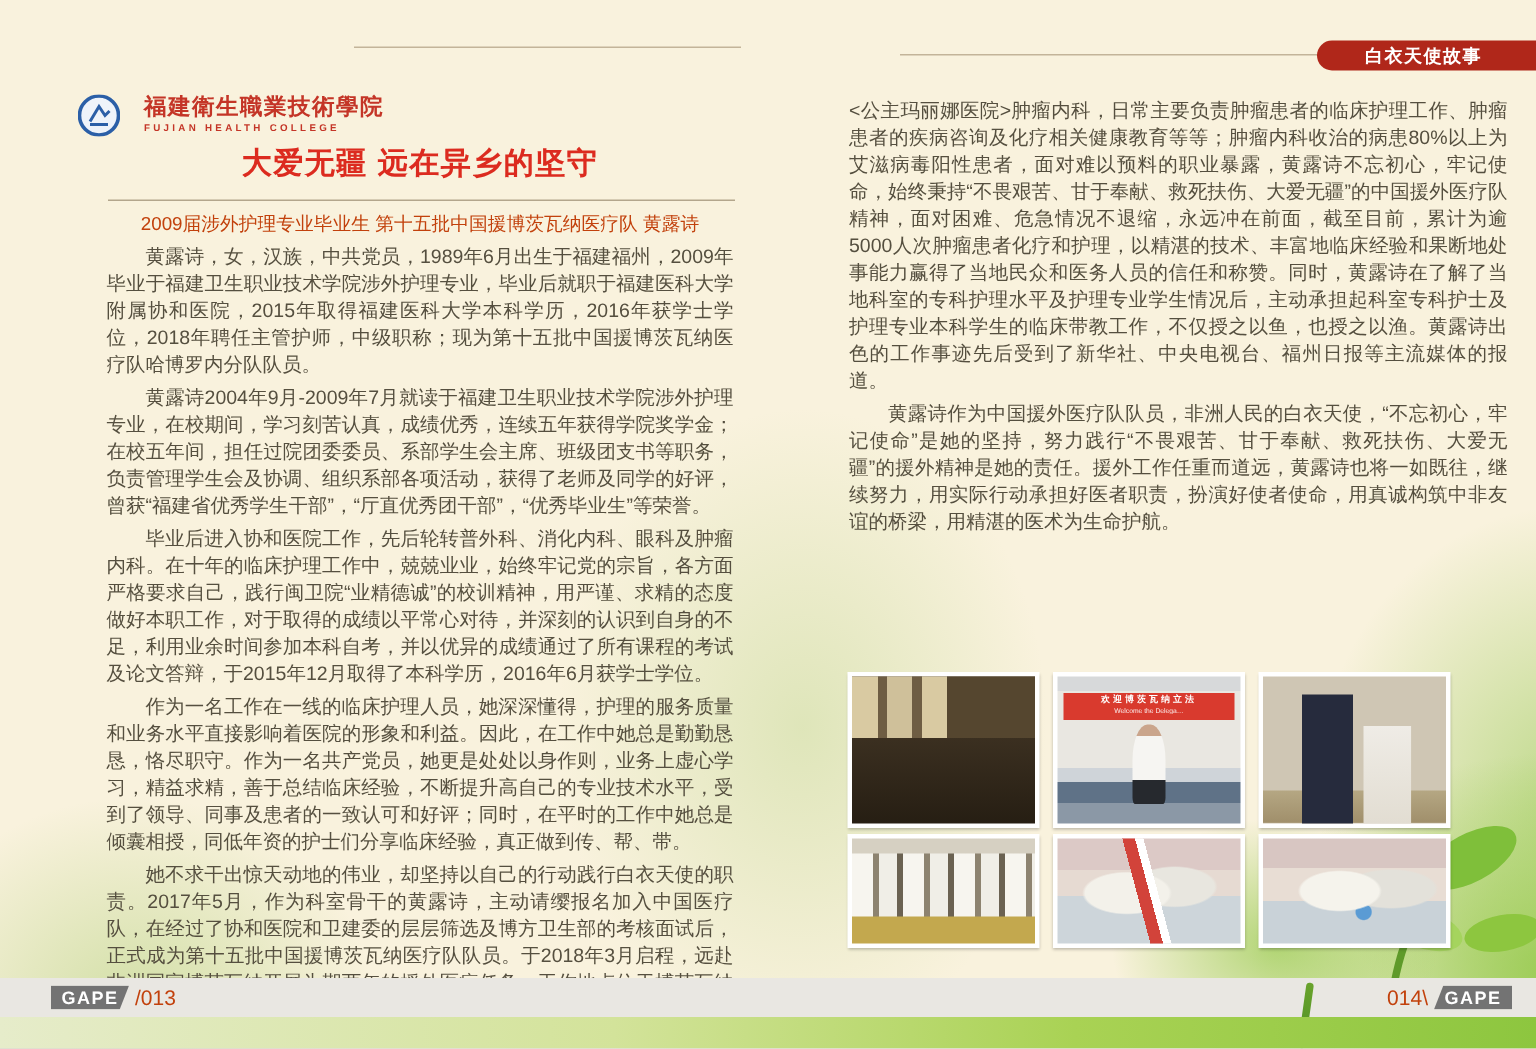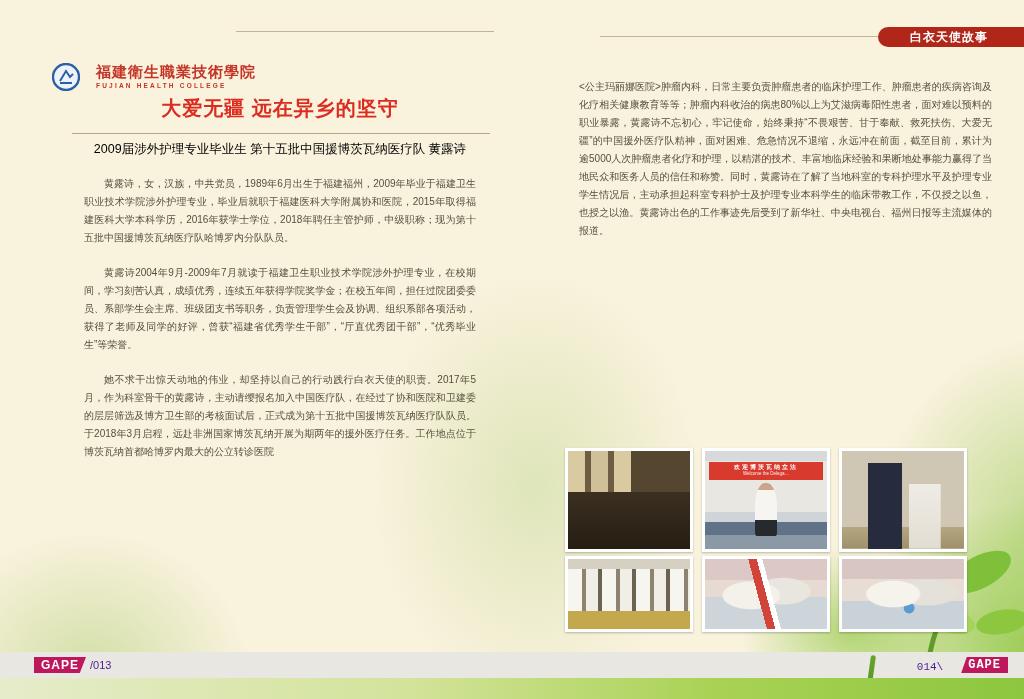--- a/index.html
+++ b/index.html
@@ -17,22 +17,22 @@
   
   .logo-wrap{left:52px;top:15px;display:flex;align-items:center;gap:16px;z-index:3;margin-top:48px;}
   .logo-cn{color:#c43527;font-family:"Liberation Serif","DejaVu Serif",serif;font-weight:bold;font-size:15px;letter-spacing:1px;line-height:15px;}
   .logo-en{color:#c43527;font-size:6.5px;font-weight:bold;letter-spacing:2.2px;margin-top:2px;}
   .hline{height:1px;background:#c3b499;z-index:3;}
   .badge{left:878px;top:27px;width:146px;height:20px;background:#b0271a;border-radius:10px 0 0 10px;
          color:#fff;font-size:12px;font-weight:bold;line-height:20px;padding-left:32px;box-sizing:border-box;letter-spacing:1px;z-index:3;}
   
   .title{left:58px;top:95px;width:444px;text-align:center;color:#dc2b1f;font-size:20px;font-weight:bold;letter-spacing:1px;z-index:3;}
   .rule{left:72px;top:133px;width:418px;height:1px;background:#b3a68c;z-index:3;}
-  .byline{left:50px;top:141px;width:460px;text-align:center;color:#000000;font-size:12.5px;z-index:3;}
-  .body-col p{margin:17px;font-size:10px;line-height:18px;color:#554f3f;text-align:justify;text-indent:2em;}
+  .byline{left:50px;top:141px;width:460px;text-align:center;color:#c2410c;font-size:12.5px;z-index:3;}
+  .body-col p{margin:4px;font-size:13px;line-height:18px;color:#554f3f;text-align:justify;text-indent:2em;}
   .body-col p.noindent{text-indent:0;}
   .col-left{left:67px;top:158px;width:426px;z-index:3;}
   .col-right{left:562px;top:61px;width:447px;z-index:3;}
   
   .grid{left:565px;top:448px;display:grid;grid-template-columns:repeat(3,128px);grid-template-rows:104px 76px;column-gap:9px;row-gap:4px;z-index:3;}
   .photo{background:#fff;padding:3px;box-sizing:border-box;box-shadow:0 1px 2px rgba(0,0,0,.25);position:relative;}
   .ph{width:100%;height:100%;position:relative;overflow:hidden;background-repeat:no-repeat;}
   .ph1{background-image:linear-gradient(90deg,#d9caa2 0 14%,#6e5d43 14% 19%,#cfc09a 19% 33%,#6e5d43 33% 38%,#d9caa2 38% 52%,#55462f 52% 100%),linear-gradient(180deg,#4a3c2a,#261e13);background-size:100% 42%,100% 100%;}
   .ph2{background-image:linear-gradient(180deg,#d7d9da 0 10%,#e9e7e1 10% 62%,#cfd4d9 62% 72%,#5f7287 72% 86%,#8b98a6 86% 100%);}
   .bn{position:absolute;left:3%;top:11%;width:94%;height:19%;background:#d93a2e;color:#fff;text-align:center;overflow:hidden;}
@@ -42,25 +42,25 @@
       background:linear-gradient(#caa58c 0 14%,#f6f5f2 14% 70%,#26292e 70% 100%);}
   .ph3{background-image:linear-gradient(#262b3d,#262b3d),linear-gradient(#efece6,#e2ddd2),linear-gradient(#b5a783,#a08f6b),linear-gradient(#cfc6b4,#cfc6b4);
        background-size:28% 88%,26% 66%,100% 22%,100% 100%;background-position:30% 100%,74% 100%,0 100%,0 0;}
   .ph4{background-image:repeating-linear-gradient(90deg,#f7f5ef 0 14px,#8d8370 14px 18px,#f0eee7 18px 30px,#6b6252 30px 34px),linear-gradient(180deg,#d6d0c2 0 45%,#ccb968 45% 65%,#c3a84e 65% 100%);
        background-size:100% 60%,100% 100%;background-position:0 36%,0 0;}
   .ph5{background-image:linear-gradient(75deg,rgba(0,0,0,0) 44%,#d2433a 44% 50%,#fff 50% 54%,rgba(0,0,0,0) 54%),radial-gradient(ellipse at 38% 52%,#f3f1ea 0 26%,rgba(0,0,0,0) 28%),radial-gradient(ellipse at 64% 46%,#e8e6df 0 24%,rgba(0,0,0,0) 26%),linear-gradient(180deg,#dcc9c6 0 30%,#e6dad2 30% 55%,#cdd5da 55% 100%);}
   .ph6{background-image:radial-gradient(ellipse at 42% 50%,#f5f3ec 0 26%,rgba(0,0,0,0) 28%),radial-gradient(ellipse at 70% 48%,#e3e1da 0 24%,rgba(0,0,0,0) 26%),radial-gradient(circle at 55% 70%,#5a9bd4 0 6%,rgba(0,0,0,0) 7%),linear-gradient(180deg,#d8c6c2 0 28%,#e8ddd4 28% 60%,#c9d2d8 60% 100%);}
   
   .fbar{left:0;top:652px;width:1024px;height:26px;background:#e9e7e2;z-index:4;}
   .fleft{left:34px;top:657px;display:flex;align-items:center;gap:4px;z-index:5;}
-  .fright{right:16px;top:657px;display:flex;align-items:flex-end;gap:18px;z-index:5;font-family:Liberation Mono, monospace;}
-  .gape{background:#be185d;color:#fff;font-weight:bold;font-size:12px;letter-spacing:1px;padding:1px 7px;}
+  .fright{right:16px;top:657px;display:flex;align-items:flex-end;gap:4px;z-index:5;}
+  .gape{background:#737373;color:#fff;font-weight:bold;font-size:12px;letter-spacing:1px;padding:1px 7px;}
   .slant-r{clip-path:polygon(0 0,100% 0,88% 100%,0 100%);}
   .slant-l{clip-path:polygon(12% 0,100% 0,100% 100%,0 100%);}
-  .pageno{color:#4c1d95;font-size:11px;}
+  .pageno{color:#c2410c;font-size:14px;}
   .gstrip{left:0;top:678px;width:1024px;height:21px;z-index:4;
           background:linear-gradient(90deg,#e6ecca 0,#d3e39a 40%,#a9d254 70%,#8dc63f 100%);}
   .stem{left:868px;top:655px;width:5px;height:44px;background:linear-gradient(#69a32c,#4e8f25);transform:rotate(8deg);border-radius:3px;z-index:4;}
 </style>
 </head>
 <body>
 
 <div id="stage">
 
   <div class="wash w1"></div>
@@ -91,25 +91,28 @@
   <div class="abs hline" style="left:600px;top:36px;width:282px;"></div>
   <div class="abs badge">白衣天使故事</div>
 
   <div class="abs title">大爱无疆  远在异乡的坚守</div>
   <div class="abs rule"></div>
   <div class="abs byline">2009届涉外护理专业毕业生 第十五批中国援博茨瓦纳医疗队 黄露诗</div>
 
   <div class="abs body-col col-left">
     <p>黄露诗，女，汉族，中共党员，1989年6月出生于福建福州，2009年毕业于福建卫生职业技术学院涉外护理专业，毕业后就职于福建医科大学附属协和医院，2015年取得福建医科大学本科学历，2016年获学士学位，2018年聘任主管护师，中级职称；现为第十五批中国援博茨瓦纳医疗队哈博罗内分队队员。</p>
     <p>黄露诗2004年9月-2009年7月就读于福建卫生职业技术学院涉外护理专业，在校期间，学习刻苦认真，成绩优秀，连续五年获得学院奖学金；在校五年间，担任过院团委委员、系部学生会主席、班级团支书等职务，负责管理学生会及协调、组织系部各项活动，获得了老师及同学的好评，曾获“福建省优秀学生干部”，“厅直优秀团干部”，“优秀毕业生”等荣誉。</p>
+    <p>毕业后进入协和医院工作，先后轮转普外科、消化内科、眼科及肿瘤内科。在十年的临床护理工作中，兢兢业业，始终牢记党的宗旨，各方面严格要求自己，践行闽卫院“业精德诚”的校训精神，用严谨、求精的态度做好本职工作，对于取得的成绩以平常心对待，并深刻的认识到自身的不足，利用业余时间参加本科自考，并以优异的成绩通过了所有课程的考试及论文答辩，于2015年12月取得了本科学历，2016年6月获学士学位。</p>
+    <p>作为一名工作在一线的临床护理人员，她深深懂得，护理的服务质量和业务水平直接影响着医院的形象和利益。因此，在工作中她总是勤勤恳恳，恪尽职守。作为一名共产党员，她更是处处以身作则，业务上虚心学习，精益求精，善于总结临床经验，不断提升高自己的专业技术水平，受到了领导、同事及患者的一致认可和好评；同时，在平时的工作中她总是倾囊相授，同低年资的护士们分享临床经验，真正做到传、帮、带。</p>
     <p>她不求干出惊天动地的伟业，却坚持以自己的行动践行白衣天使的职责。2017年5月，作为科室骨干的黄露诗，主动请缨报名加入中国医疗队，在经过了协和医院和卫建委的层层筛选及博方卫生部的考核面试后，正式成为第十五批中国援博茨瓦纳医疗队队员。于2018年3月启程，远赴非洲国家博茨瓦纳开展为期两年的援外医疗任务。工作地点位于博茨瓦纳首都哈博罗内最大的公立转诊医院</p>
   </div>
 
   <div class="abs body-col col-right">
     <p class="noindent">&lt;公主玛丽娜医院&gt;肿瘤内科，日常主要负责肿瘤患者的临床护理工作、肿瘤患者的疾病咨询及化疗相关健康教育等等；肿瘤内科收治的病患80%以上为艾滋病毒阳性患者，面对难以预料的职业暴露，黄露诗不忘初心，牢记使命，始终秉持“不畏艰苦、甘于奉献、救死扶伤、大爱无疆”的中国援外医疗队精神，面对困难、危急情况不退缩，永远冲在前面，截至目前，累计为逾5000人次肿瘤患者化疗和护理，以精湛的技术、丰富地临床经验和果断地处事能力赢得了当地民众和医务人员的信任和称赞。同时，黄露诗在了解了当地科室的专科护理水平及护理专业学生情况后，主动承担起科室专科护士及护理专业本科学生的临床带教工作，不仅授之以鱼，也授之以渔。黄露诗出色的工作事迹先后受到了新华社、中央电视台、福州日报等主流媒体的报道。</p>
+    <p>黄露诗作为中国援外医疗队队员，非洲人民的白衣天使，“不忘初心，牢记使命”是她的坚持，努力践行“不畏艰苦、甘于奉献、救死扶伤、大爱无疆”的援外精神是她的责任。援外工作任重而道远，黄露诗也将一如既往，继续努力，用实际行动承担好医者职责，扮演好使者使命，用真诚构筑中非友谊的桥梁，用精湛的医术为生命护航。</p>
   </div>
 
   <div class="abs grid">
     <div class="photo">
         <div class="ph ph1"></div>
       </div>
     <div class="photo">
       <div class="ph ph2">
         <div class="bn">
           <b>欢迎博茨瓦纳立法</b>

